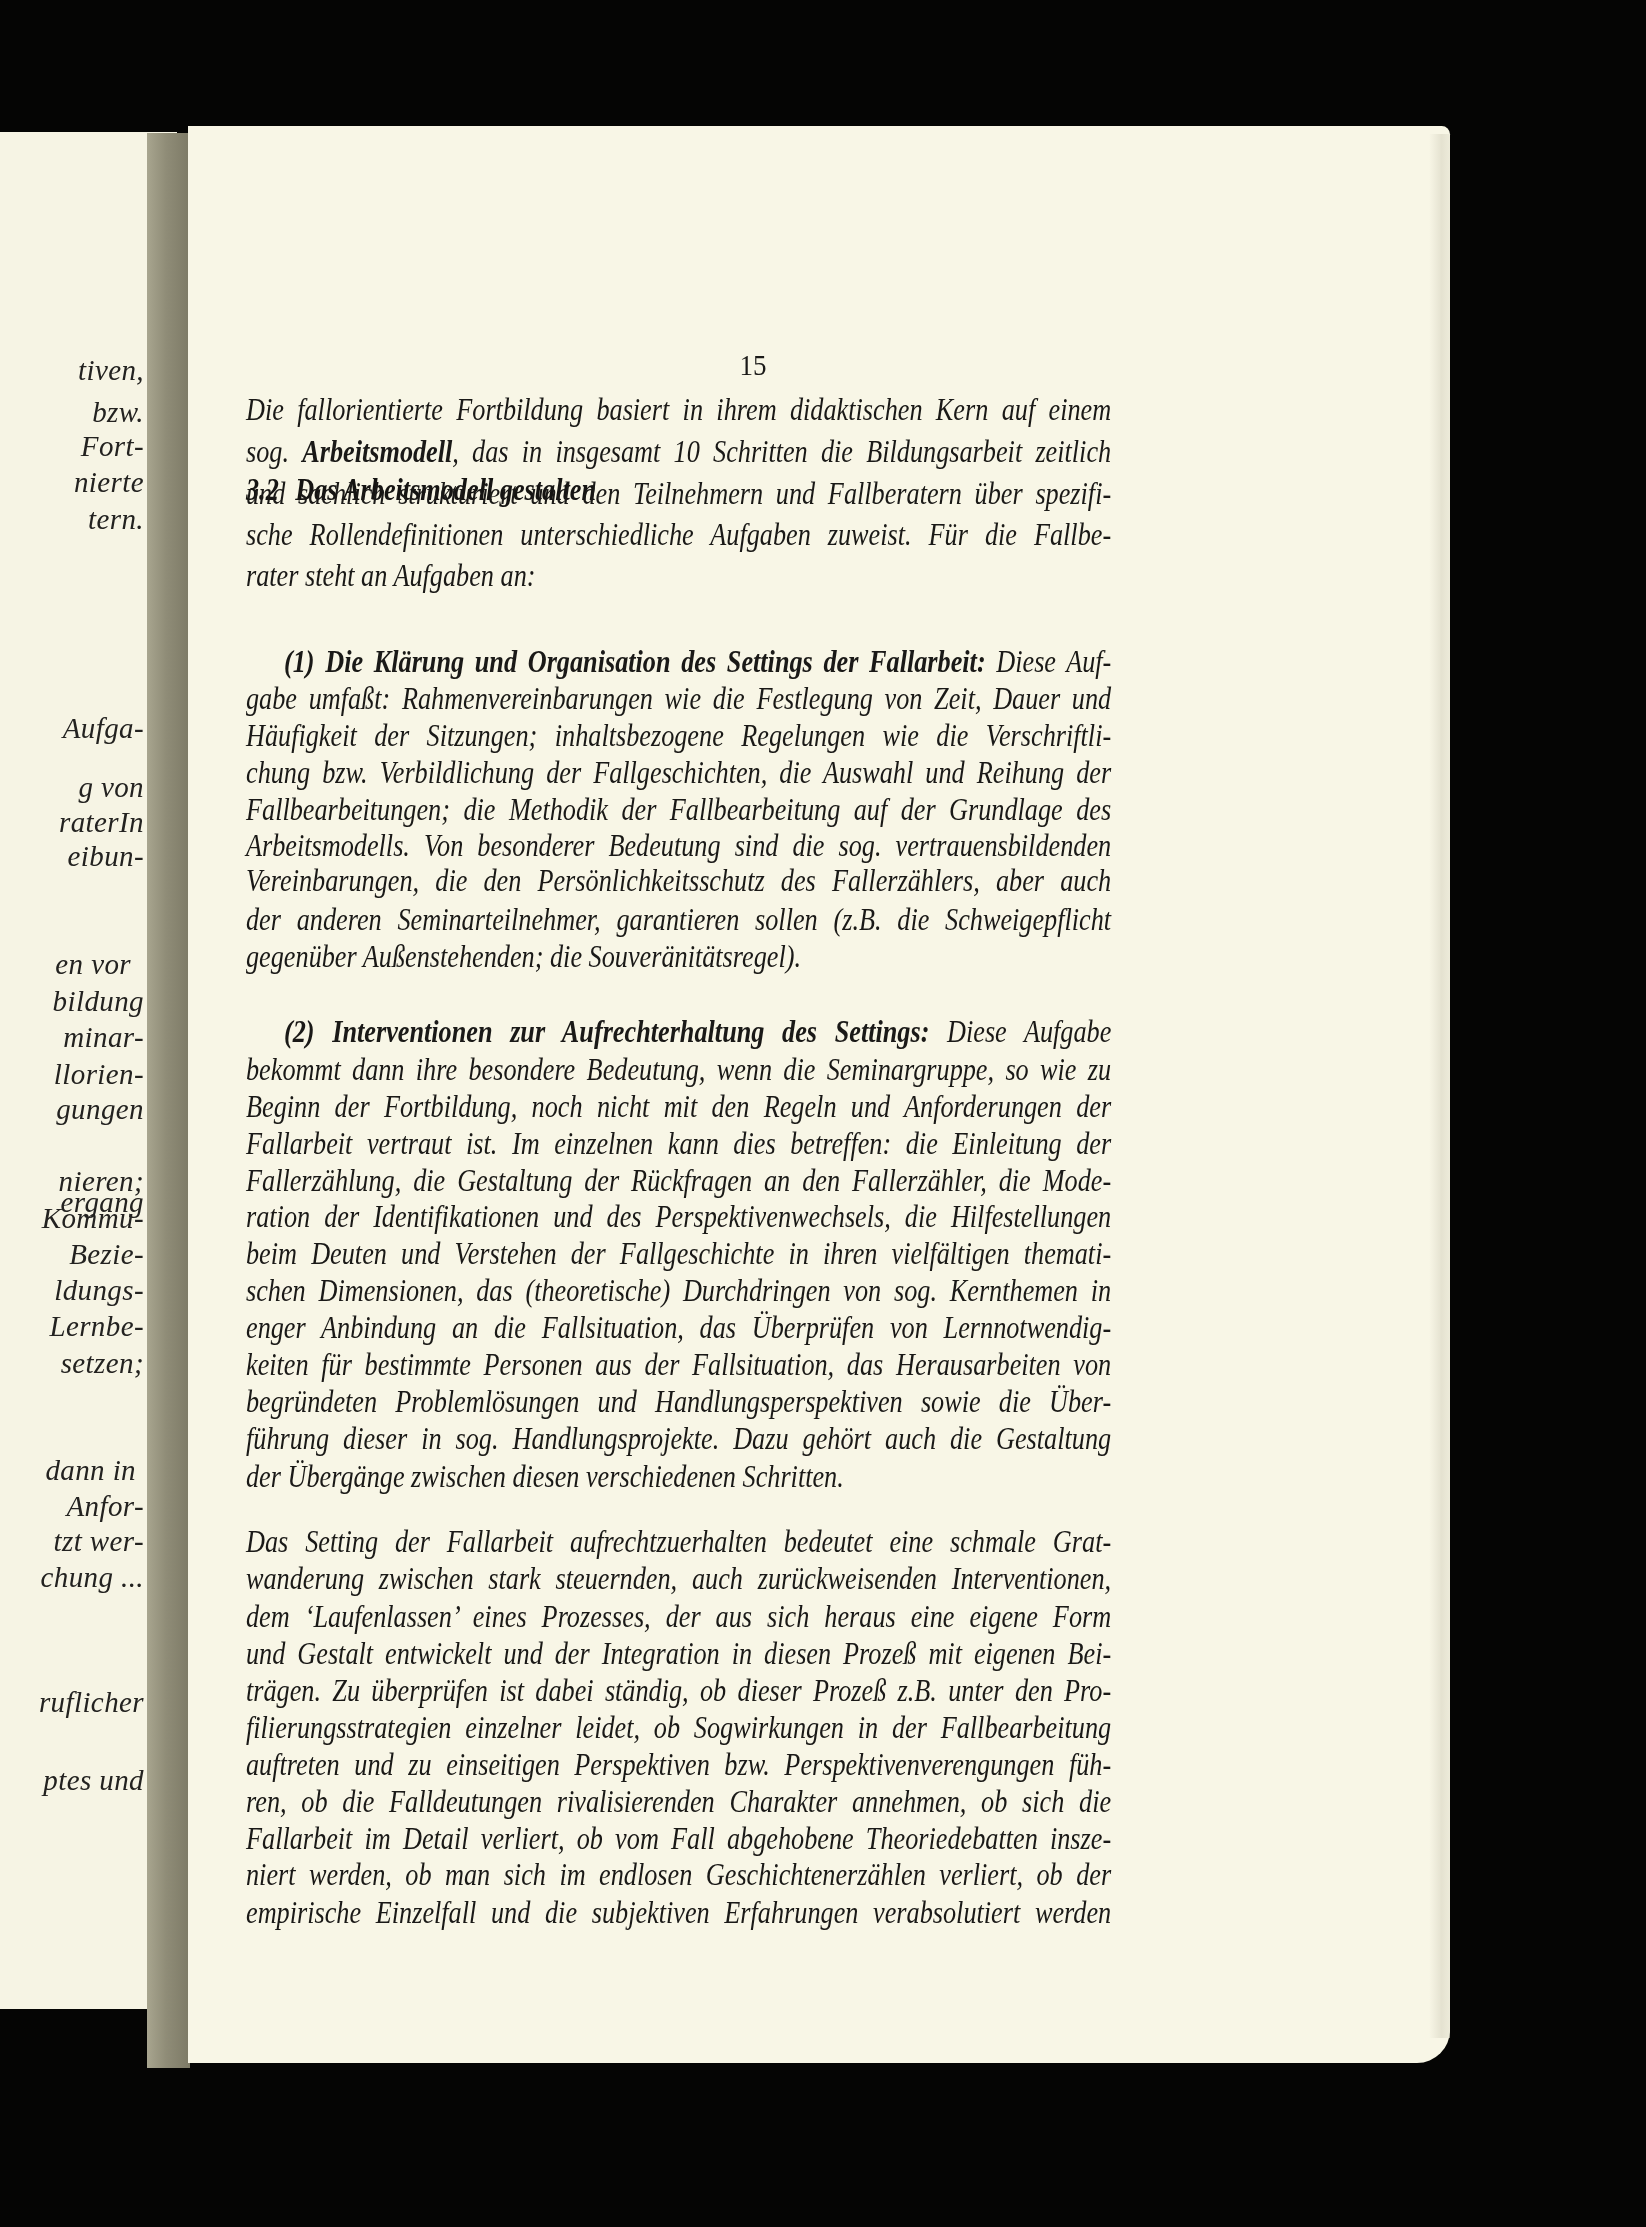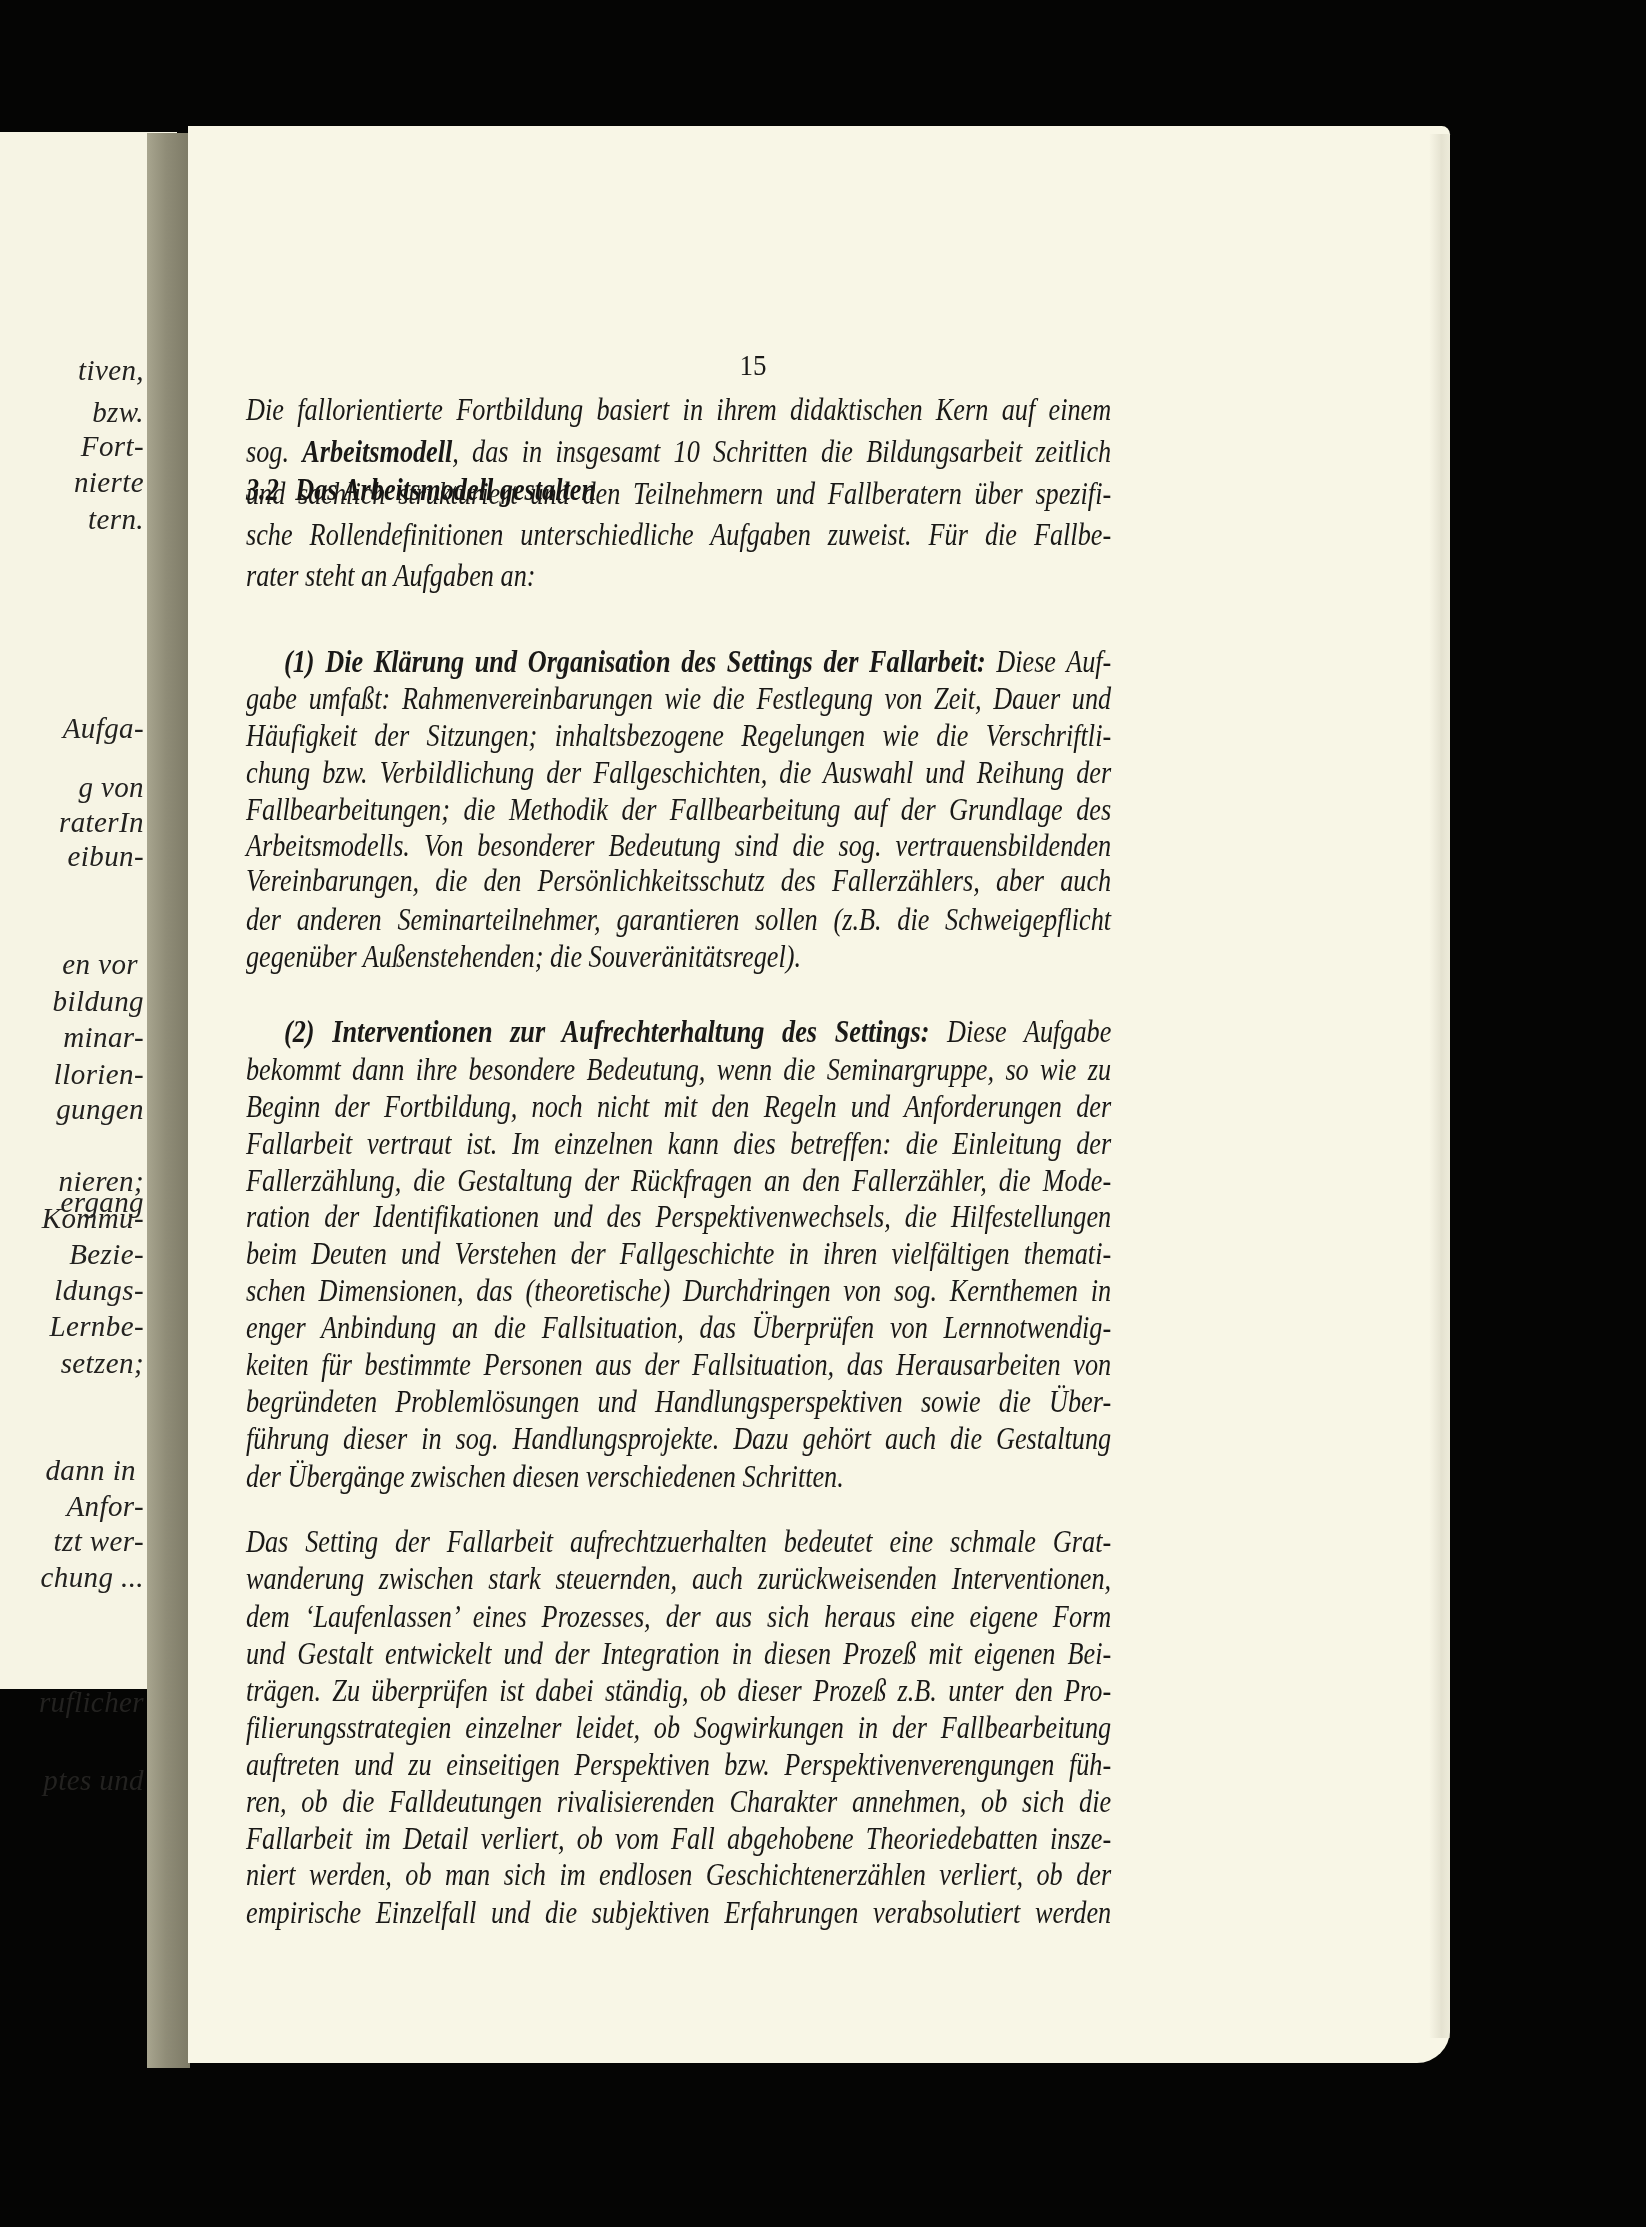--- a/index.html
+++ b/index.html
@@ -3,21 +3,21 @@
 <meta charset="utf-8">
 <style>
   html, body { margin: 0; padding: 0; }
   body {
     width: 1647px; height: 2227px; background: #050504;
     position: relative; overflow: hidden;
     font-family: "Liberation Serif", "DejaVu Serif", serif;
     color: #1b1a17;
   }
   .left-page {
-    position: absolute; left: 0; top: 132px; width: 177px; height: 1557px;
+    position: absolute; left: 0; top: 132px; width: 177px; height: 1877px;
     background: #f6f4e4;
     border-bottom-right-radius: 8.2px;
   }
   .gutter {
     position: absolute; left: 147px; top: 133px; width: 43px; height: 1935px;
     background: linear-gradient(to right, #a8a58f 0%, #8f8c77 45%, #7d7a66 100%);
   }
   .right-page {
     position: absolute; left: 188px; top: 126px; width: 1262px; height: 1937px;
     background: #f8f6e6;
@@ -63,21 +63,21 @@
 <div class="left-page" id="left-page">
     <div class="frag" style="top: 222px; right: 33px;">tiven,</div>
     <div class="frag" style="top: 264px; right: 33px;">bzw.</div>
     <div class="frag" style="top: 298px; right: 33px;">Fort-</div>
     <div class="frag" style="top: 334px; right: 33px;">nierte</div>
     <div class="frag" style="top: 371px; right: 33px;">tern.</div>
     <div class="frag" style="top: 580px; right: 33px;">Aufga-</div>
     <div class="frag" style="top: 639px; right: 33px;">g von</div>
     <div class="frag" style="top: 674px; right: 33px;">raterIn</div>
     <div class="frag" style="top: 708px; right: 33px;">eibun-</div>
-    <div class="frag" style="top: 816px; right: 39px;">en vor</div>
+    <div class="frag" style="top: 816px; right: 46px;">en vor</div>
     <div class="frag" style="top: 853px; right: 33px;">bildung</div>
     <div class="frag" style="top: 889px; right: 33px;">minar-</div>
     <div class="frag" style="top: 926px; right: 33px;">llorien-</div>
     <div class="frag" style="top: 961px; right: 33px;">gungen</div>
     <div class="frag" style="top: 1054px; right: 33px;">ergang</div>
     <div class="frag" style="top: 1033px; right: 33px;">nieren;</div>
     <div class="frag" style="top: 1070px; right: 33px;">Kommu-</div>
     <div class="frag" style="top: 1106px; right: 33px;">Bezie-</div>
     <div class="frag" style="top: 1142px; right: 33px;">ldungs-</div>
     <div class="frag" style="top: 1178px; right: 33px;">Lernbe-</div>

